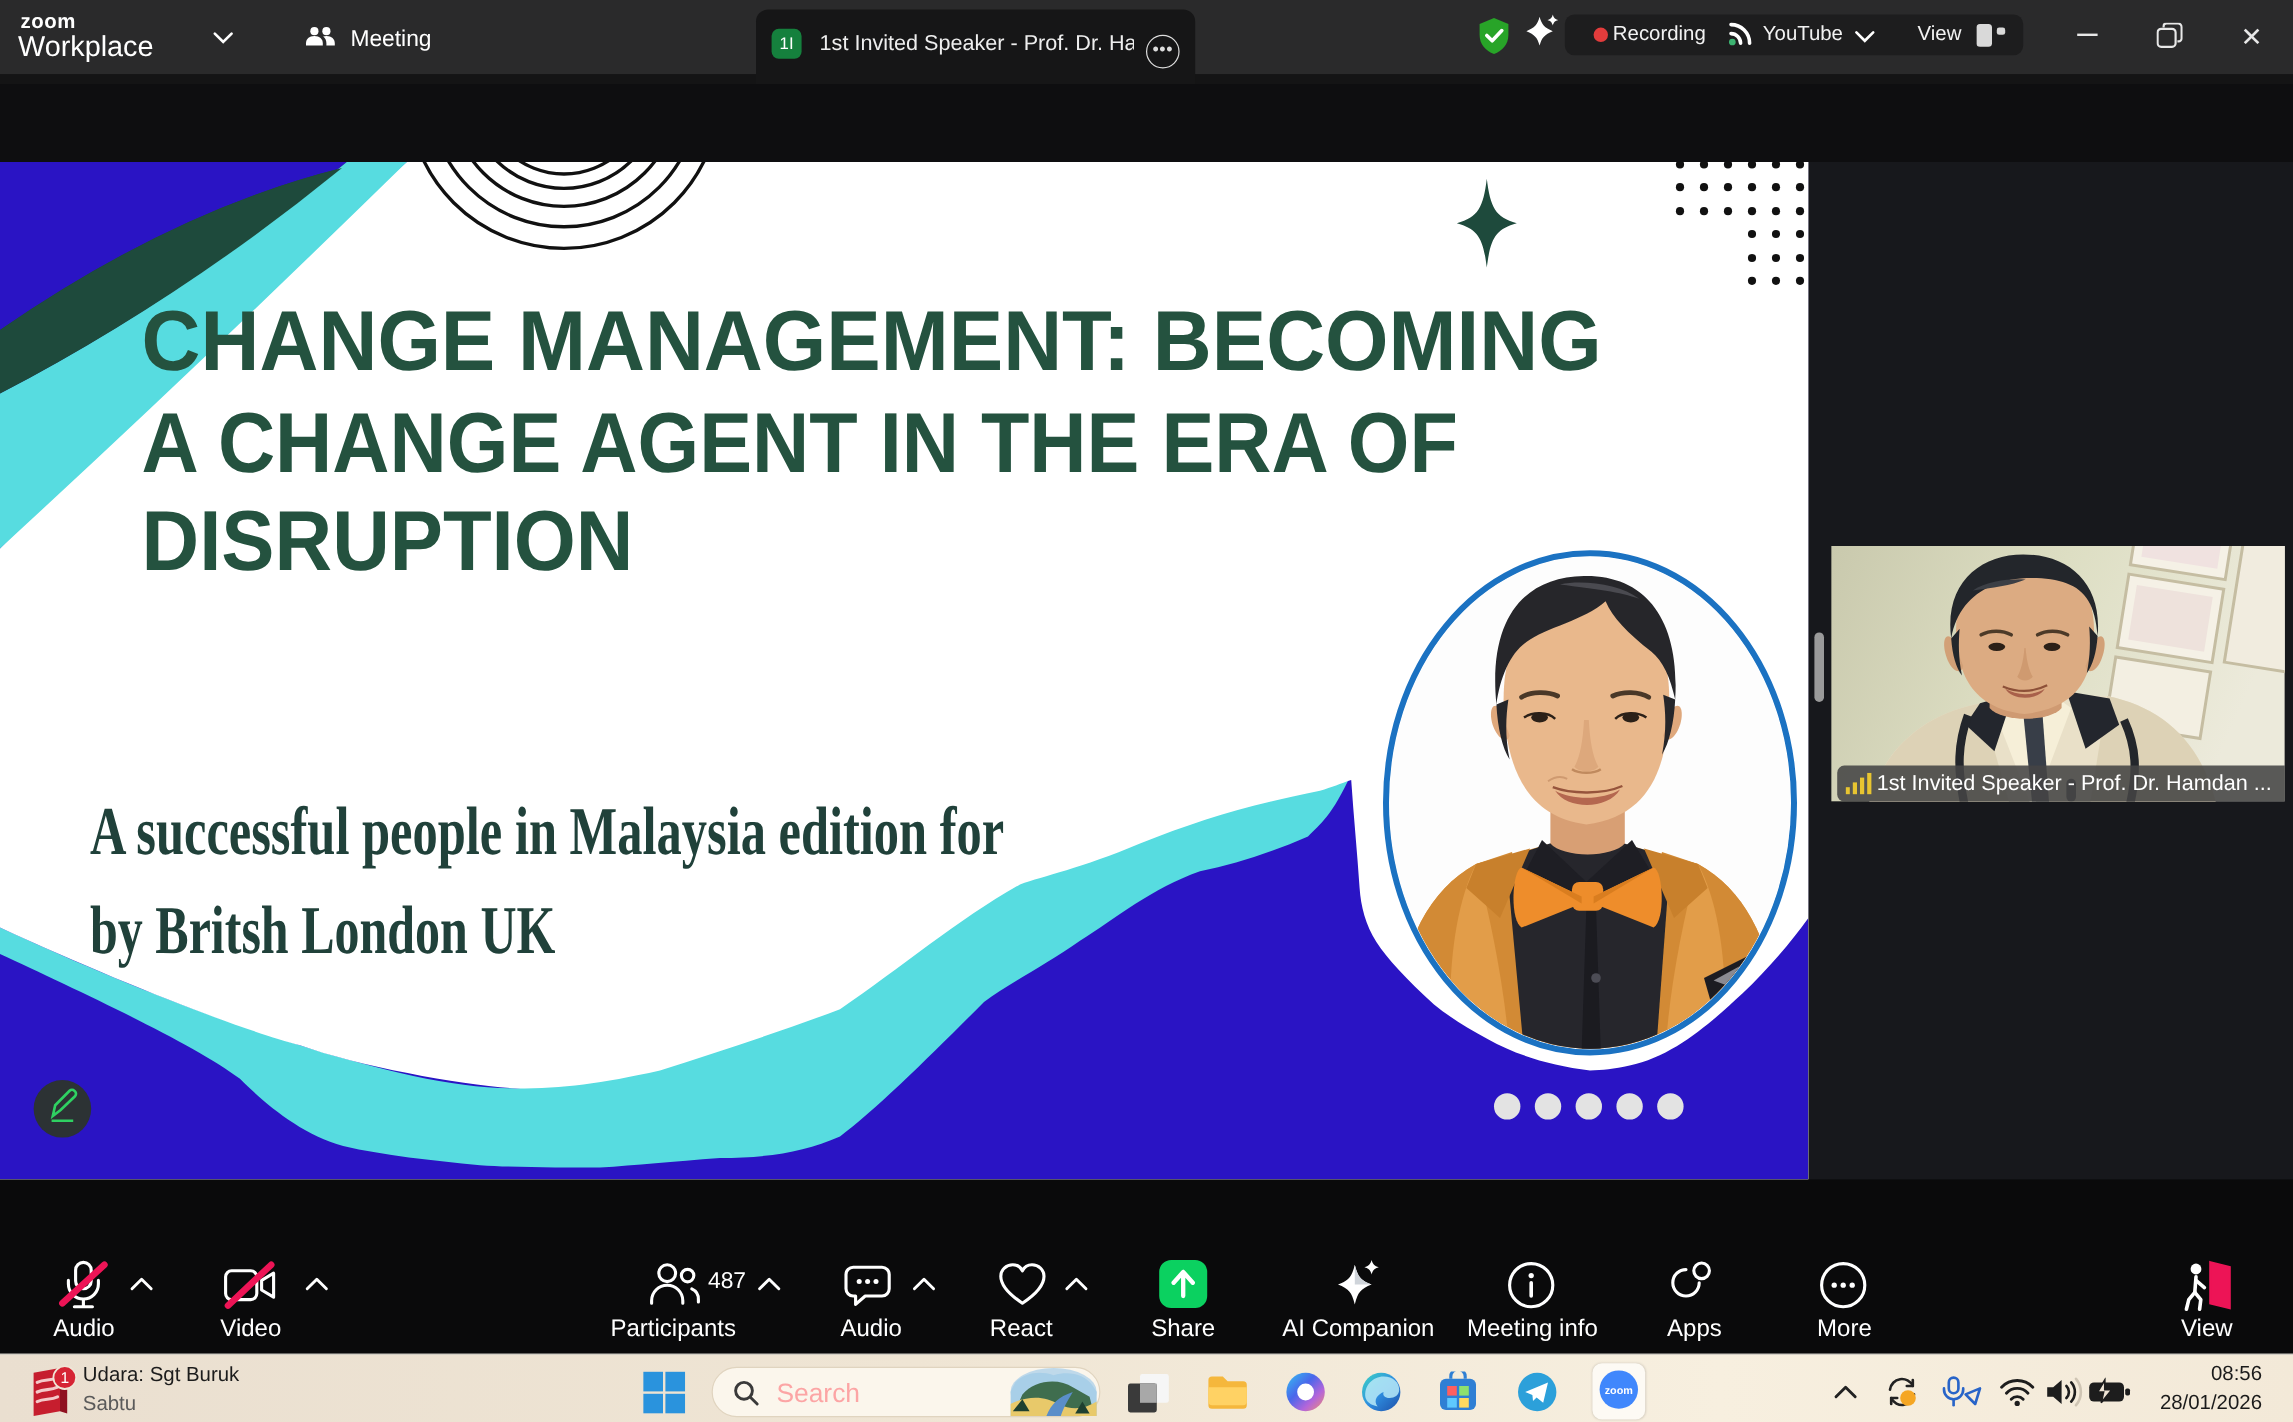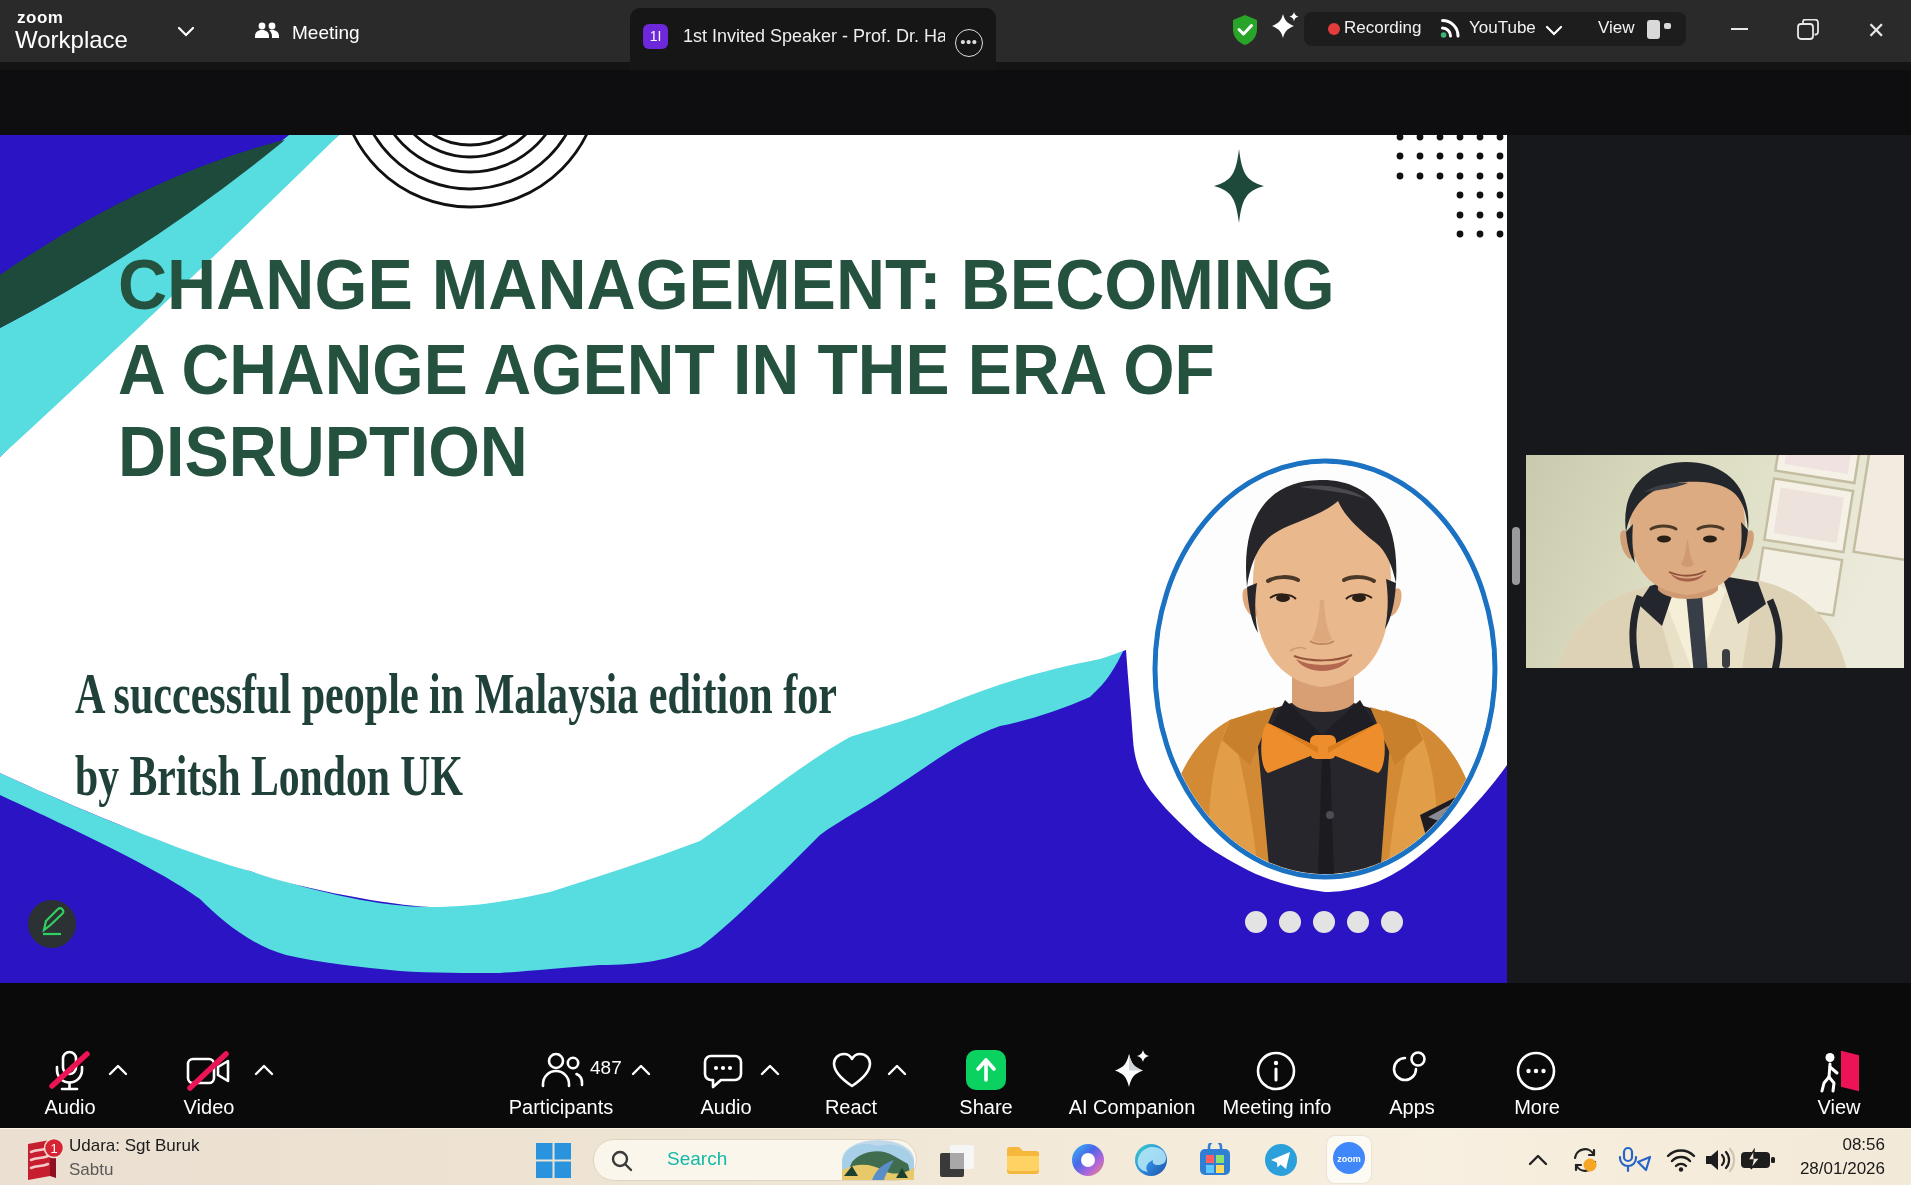--- a/index.html
+++ b/index.html
@@ -9,21 +9,21 @@
 
 
 #topbar { position:absolute; top:0; left:0; width:1911px; height:62px; background:#2a2a2b; }
 #topstrip { position:absolute; top:62px; left:0; width:1911px; height:8px; background:#141415; }
 #ztxt1 { position:absolute; left:17px; top:8px; color:#fff; font-size:17px; font-weight:bold; letter-spacing:0.5px; }
 #ztxt2 { position:absolute; left:15px; top:26px; color:#fff; font-size:24px; font-weight:normal; }
 #topchev { position:absolute; left:176px; top:24px; }
 #meeting-ico { position:absolute; left:252px; top:20px; }
 #meeting-txt { position:absolute; left:292px; top:22px; color:#fff; font-size:19px; }
 #activetab { position:absolute; left:630px; top:8px; width:366px; height:62px; background:#161617; border-radius:10px 10px 0 0; }
-#tabbadge { position:absolute; left:13px; top:16px; width:25px; height:25px; background:#6d28d9; border-radius:6px; color:#fff; font-size:14px; text-align:center; line-height:25px; }
+#tabbadge { position:absolute; left:13px; top:16px; width:25px; height:25px; background:#15803d; border-radius:6px; color:#fff; font-size:14px; text-align:center; line-height:25px; }
 #tabtxt { position:absolute; left:53px; top:18px; width:262px; color:#eee; font-size:18px; white-space:nowrap; overflow:hidden; }
 #tabmore { position:absolute; left:325px; top:21px; width:28px; height:28px; border:1.6px solid #ddd; border-radius:50%; color:#ddd; text-align:center; line-height:24px; font-size:15px; letter-spacing:0.5px; }
 #toppill { position:absolute; left:1304px; top:12px; width:382px; height:34px; background:#1d1d1e; border-radius:8px; }
 .pilltxt { position:absolute; top:6px; color:#f2f2f2; font-size:17px; }
 #recdot { position:absolute; left:24px; top:11px; width:12px; height:12px; background:#e23c3c; border-radius:50%; }
 #wmin { position:absolute; left:1731px; top:28px; width:17px; height:2px; background:#e8e8e8; }
 #wx { position:absolute; left:1867px; top:18px; color:#e8e8e8; font-size:22px; font-weight:300; }
 
 
 #slide { position:absolute; left:0; top:135px; width:1507px; height:848px; background:#fff; overflow:hidden; }
@@ -302,20 +302,29 @@
       <ellipse cx="184" cy="77" rx="7" ry="3.4" fill="#2b2018"></ellipse>
 
       <path d="M161 78 C160 90 158 97 155 102 C158 106 165 106 168 102 C165 97 163 90 162 78 Z" fill="#cf9a70"></path>
 
       <path d="M145 112 C155 118 168 118 178 112 C172 122 151 122 145 112 Z" fill="#a8604a"></path>
       <path d="M143 110 C155 115 168 115 180 109" stroke="#8d5038" stroke-width="1.8" fill="none"></path>
     </g>
 
     <rect x="196" y="194" width="8" height="19" rx="4" fill="#3a3d42"></rect>
   </svg>
+  <div id="thumblabel">
+      <svg style="position:absolute;left:7px;top:6px" width="24" height="18">
+        <rect x="0" y="12" width="3.5" height="6" fill="#e8c531"></rect>
+        <rect x="6" y="8" width="3.5" height="10" fill="#e8c531"></rect>
+        <rect x="12" y="4" width="3.5" height="14" fill="#e8c531"></rect>
+        <rect x="18" y="0" width="3.5" height="18" fill="#e8c531"></rect>
+      </svg>
+      <span>1st Invited Speaker - Prof. Dr. Hamdan ...</span>
+    </div>
   <div id="scrollthumb"></div>
 
   <div id="toolbar"></div>
 
   <svg class="ticon" style="left:70px" width="44" height="42" viewBox="0 0 44 42">
     <g fill="none" stroke="#fff" stroke-width="2.6" stroke-linecap="round">
       <rect x="15" y="2" width="13" height="22" rx="6.5"></rect>
       <path d="M9 17 v3 a12.5 12.5 0 0 0 25 0 v-3"></path>
       <path d="M21.5 33 v5"></path>
         <path d="M14 39 h15"></path>
@@ -448,21 +457,21 @@
       <rect x="0" y="18.5" width="16.5" height="16.5" fill="#2a93dd"></rect>
       <rect x="18.5" y="18.5" width="16.5" height="16.5" fill="#2a93dd"></rect>
     </g>
   </svg>
 
   <div class="abs" style="left:593px;top:1139px;width:324px;height:42px;background:#fbf6ec;border:1px solid #e0d4bf;border-radius:21px"></div>
   <svg class="abs" style="left:610px;top:1149px" width="24" height="24" viewBox="0 0 24 24">
     <circle cx="10" cy="10" r="7" fill="none" stroke="#3a3a3a" stroke-width="2.4"></circle>
     <path d="M15.5 15.5 L21 21" stroke="#3a3a3a" stroke-width="2.4" stroke-linecap="round"></path>
   </svg>
-  <div class="abs" style="left:667px;top:1148px;color:#14b8a6;font-size:19px">Search</div>
+  <div class="abs" style="left:647px;top:1148px;color:#fca5a5;font-size:22px">Search</div>
   <svg class="abs" style="left:842px;top:1140px" width="72" height="40" viewBox="0 0 72 40">
     <ellipse cx="36" cy="20" rx="36" ry="20" fill="#bfd9ea"></ellipse>
     <path d="M4 12 C12 4 24 2 36 6 C50 2 62 6 68 14 L72 20 L72 40 L0 40 L0 20 Z" fill="#a8cfe8"></path>
     <path d="M10 22 C20 10 40 8 52 16 L66 24 L70 40 L2 40 Z" fill="#3f6d4e"></path>
     <path d="M0 30 C16 22 30 24 40 30 C52 36 62 34 72 28 L72 40 L0 40 Z" fill="#e8c96a"></path>
     <path d="M30 40 C34 30 40 24 52 20 C46 30 44 34 42 40 Z" fill="#5a8ec9"></path>
     <path d="M2 36 L10 26 L16 36 Z" fill="#1e4030"></path>
       <path d="M54 38 L60 28 L66 38 Z" fill="#1e4030"></path>
   </svg>
 

